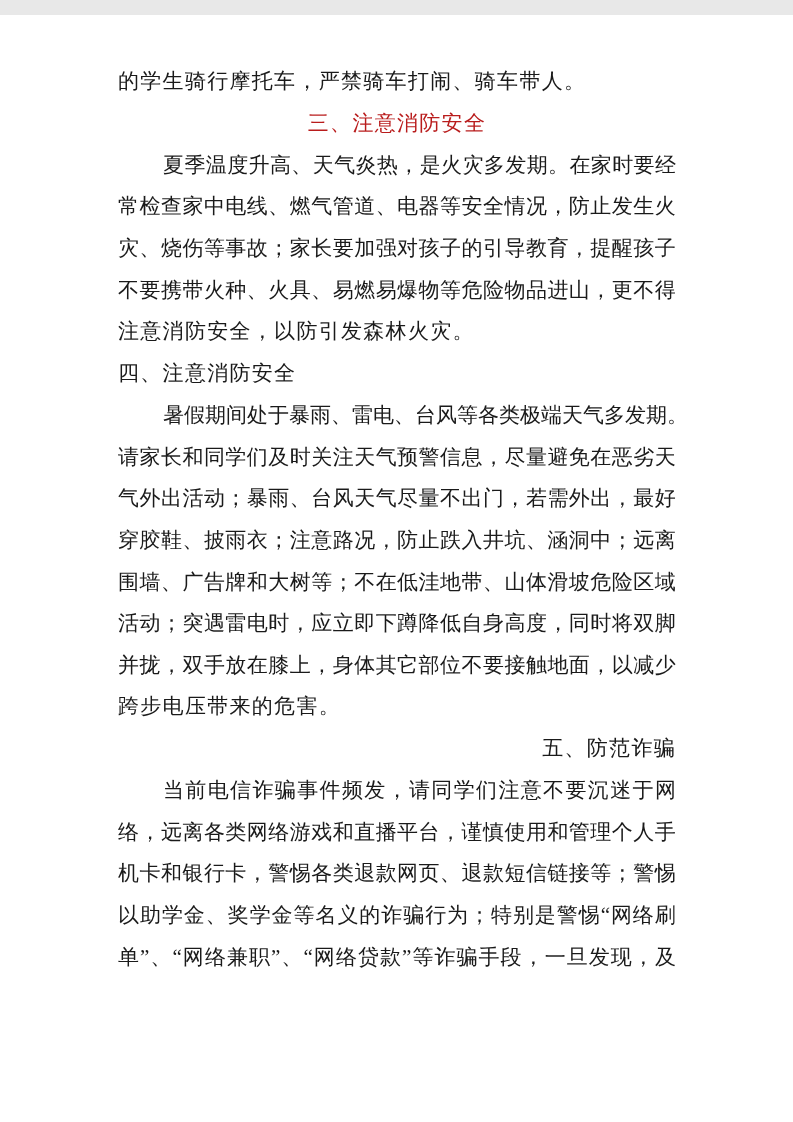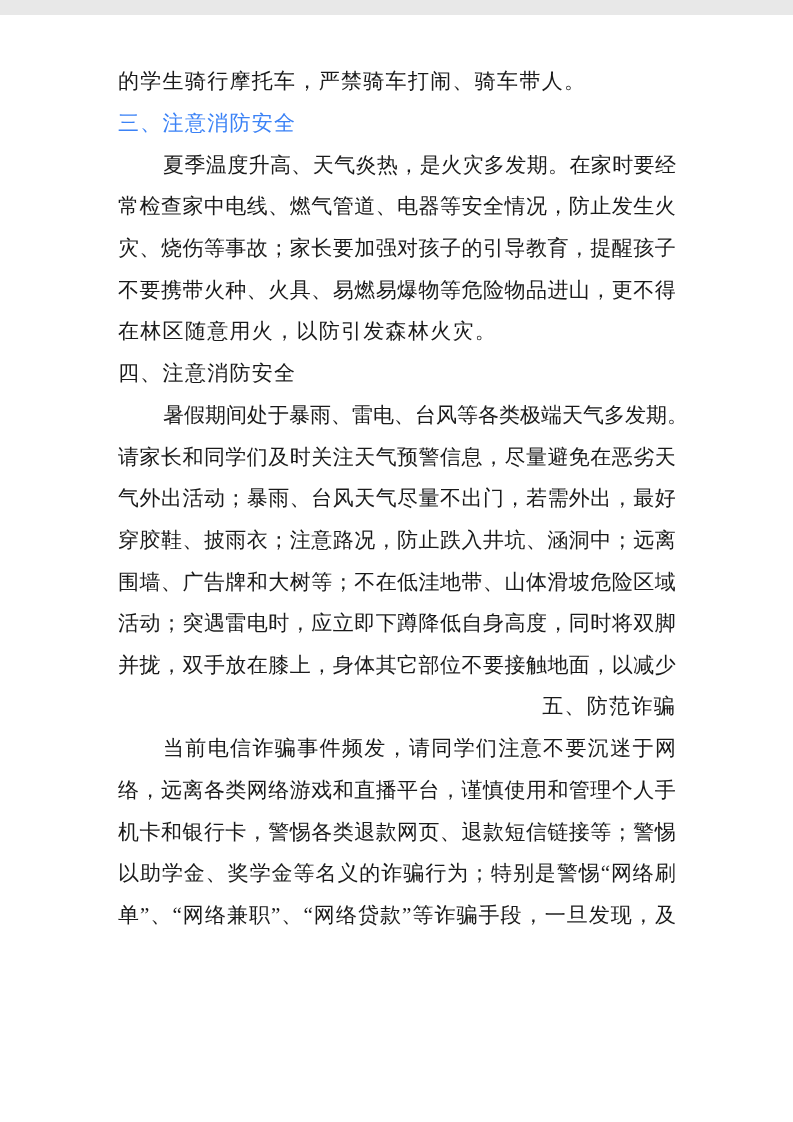--- a/index.html
+++ b/index.html
@@ -49,21 +49,21 @@
   .line.indent {
     padding-left: 45px;
   }
 </style>
 </head>
 <body>
 
 <div class="page" style="background: rgb(255, 255, 255);">
   <div class="text-block">
       <div class="line short" style="color: rgb(26, 26, 26);">的学生骑行摩托车，严禁骑车打闹、骑车带人。</div>
-      <div class="line heading" style="color: #3b82f6;">三、注意消防安全</div>
+      <div class="line heading" style="color: #b91c1c; text-align: center;">三、注意消防安全</div>
       <div class="line full indent" style="color: rgb(26, 26, 26);">
         <span>夏</span>
         <span>季</span>
         <span>温</span>
         <span>度</span>
         <span>升</span>
         <span>高</span>
         <span>、</span>
         <span>天</span>
         <span>气</span>
@@ -160,21 +160,21 @@
         <span>险</span>
         <span>物</span>
         <span>品</span>
         <span>进</span>
         <span>山</span>
         <span>，</span>
         <span>更</span>
         <span>不</span>
         <span>得</span>
       </div>
-      <div class="line short" style="color: rgb(26, 26, 26);">在林区随意用火，以防引发森林火灾。</div>
+      <div class="line short" style="color: rgb(26, 26, 26);">注意消防安全，以防引发森林火灾。</div>
       <div class="line heading" style="color: rgb(26, 26, 26);">四、注意消防安全</div>
       <div class="line full indent" style="color: rgb(26, 26, 26);">
         <span>暑</span>
         <span>假</span>
         <span>期</span>
         <span>间</span>
         <span>处</span>
         <span>于</span>
         <span>暴</span>
         <span>雨</span>
@@ -357,20 +357,21 @@
         <span>要</span>
         <span>接</span>
         <span>触</span>
         <span>地</span>
         <span>面</span>
         <span>，</span>
         <span>以</span>
         <span>减</span>
         <span>少</span>
       </div>
+      <div class="line short" style="color: rgb(26, 26, 26);">跨步电压带来的危害。</div>
       <div class="line heading" style="color: rgb(26, 26, 26); text-align: right;">五、防范诈骗</div>
       <div class="line full indent" style="color: rgb(26, 26, 26);">
         <span>当</span>
         <span>前</span>
         <span>电</span>
         <span>信</span>
         <span>诈</span>
         <span>骗</span>
         <span>事</span>
         <span>件</span>

